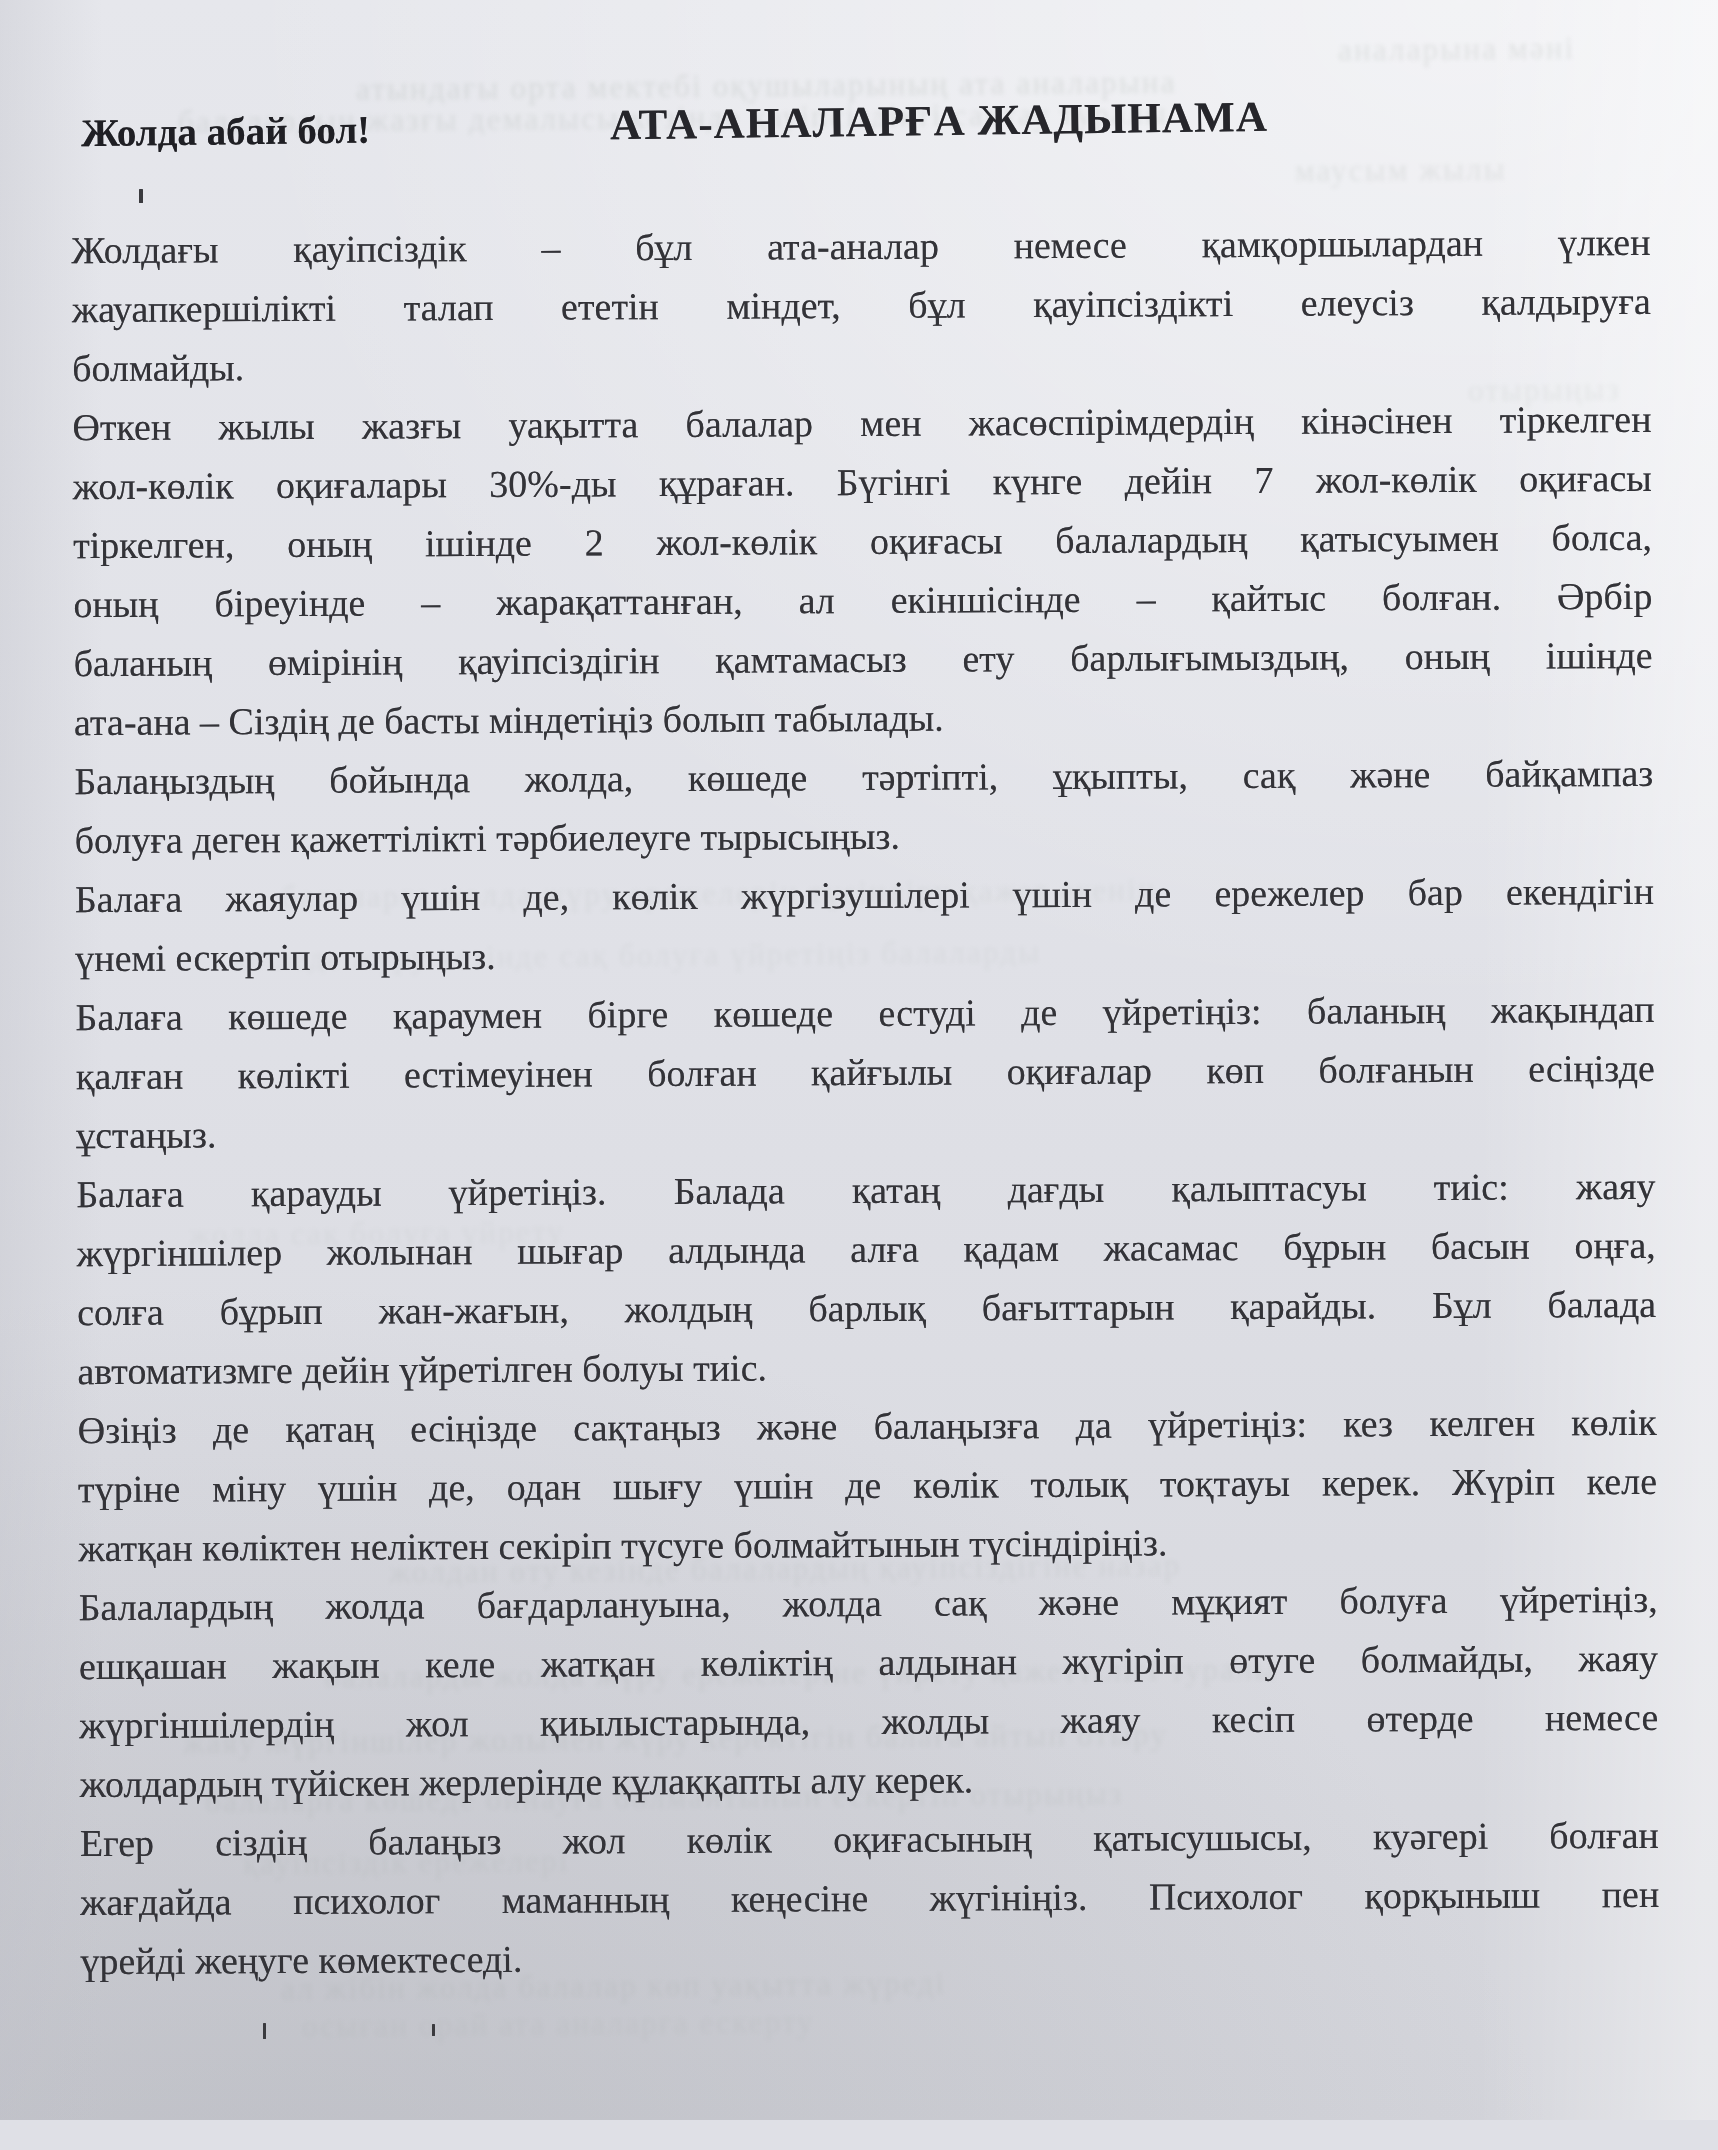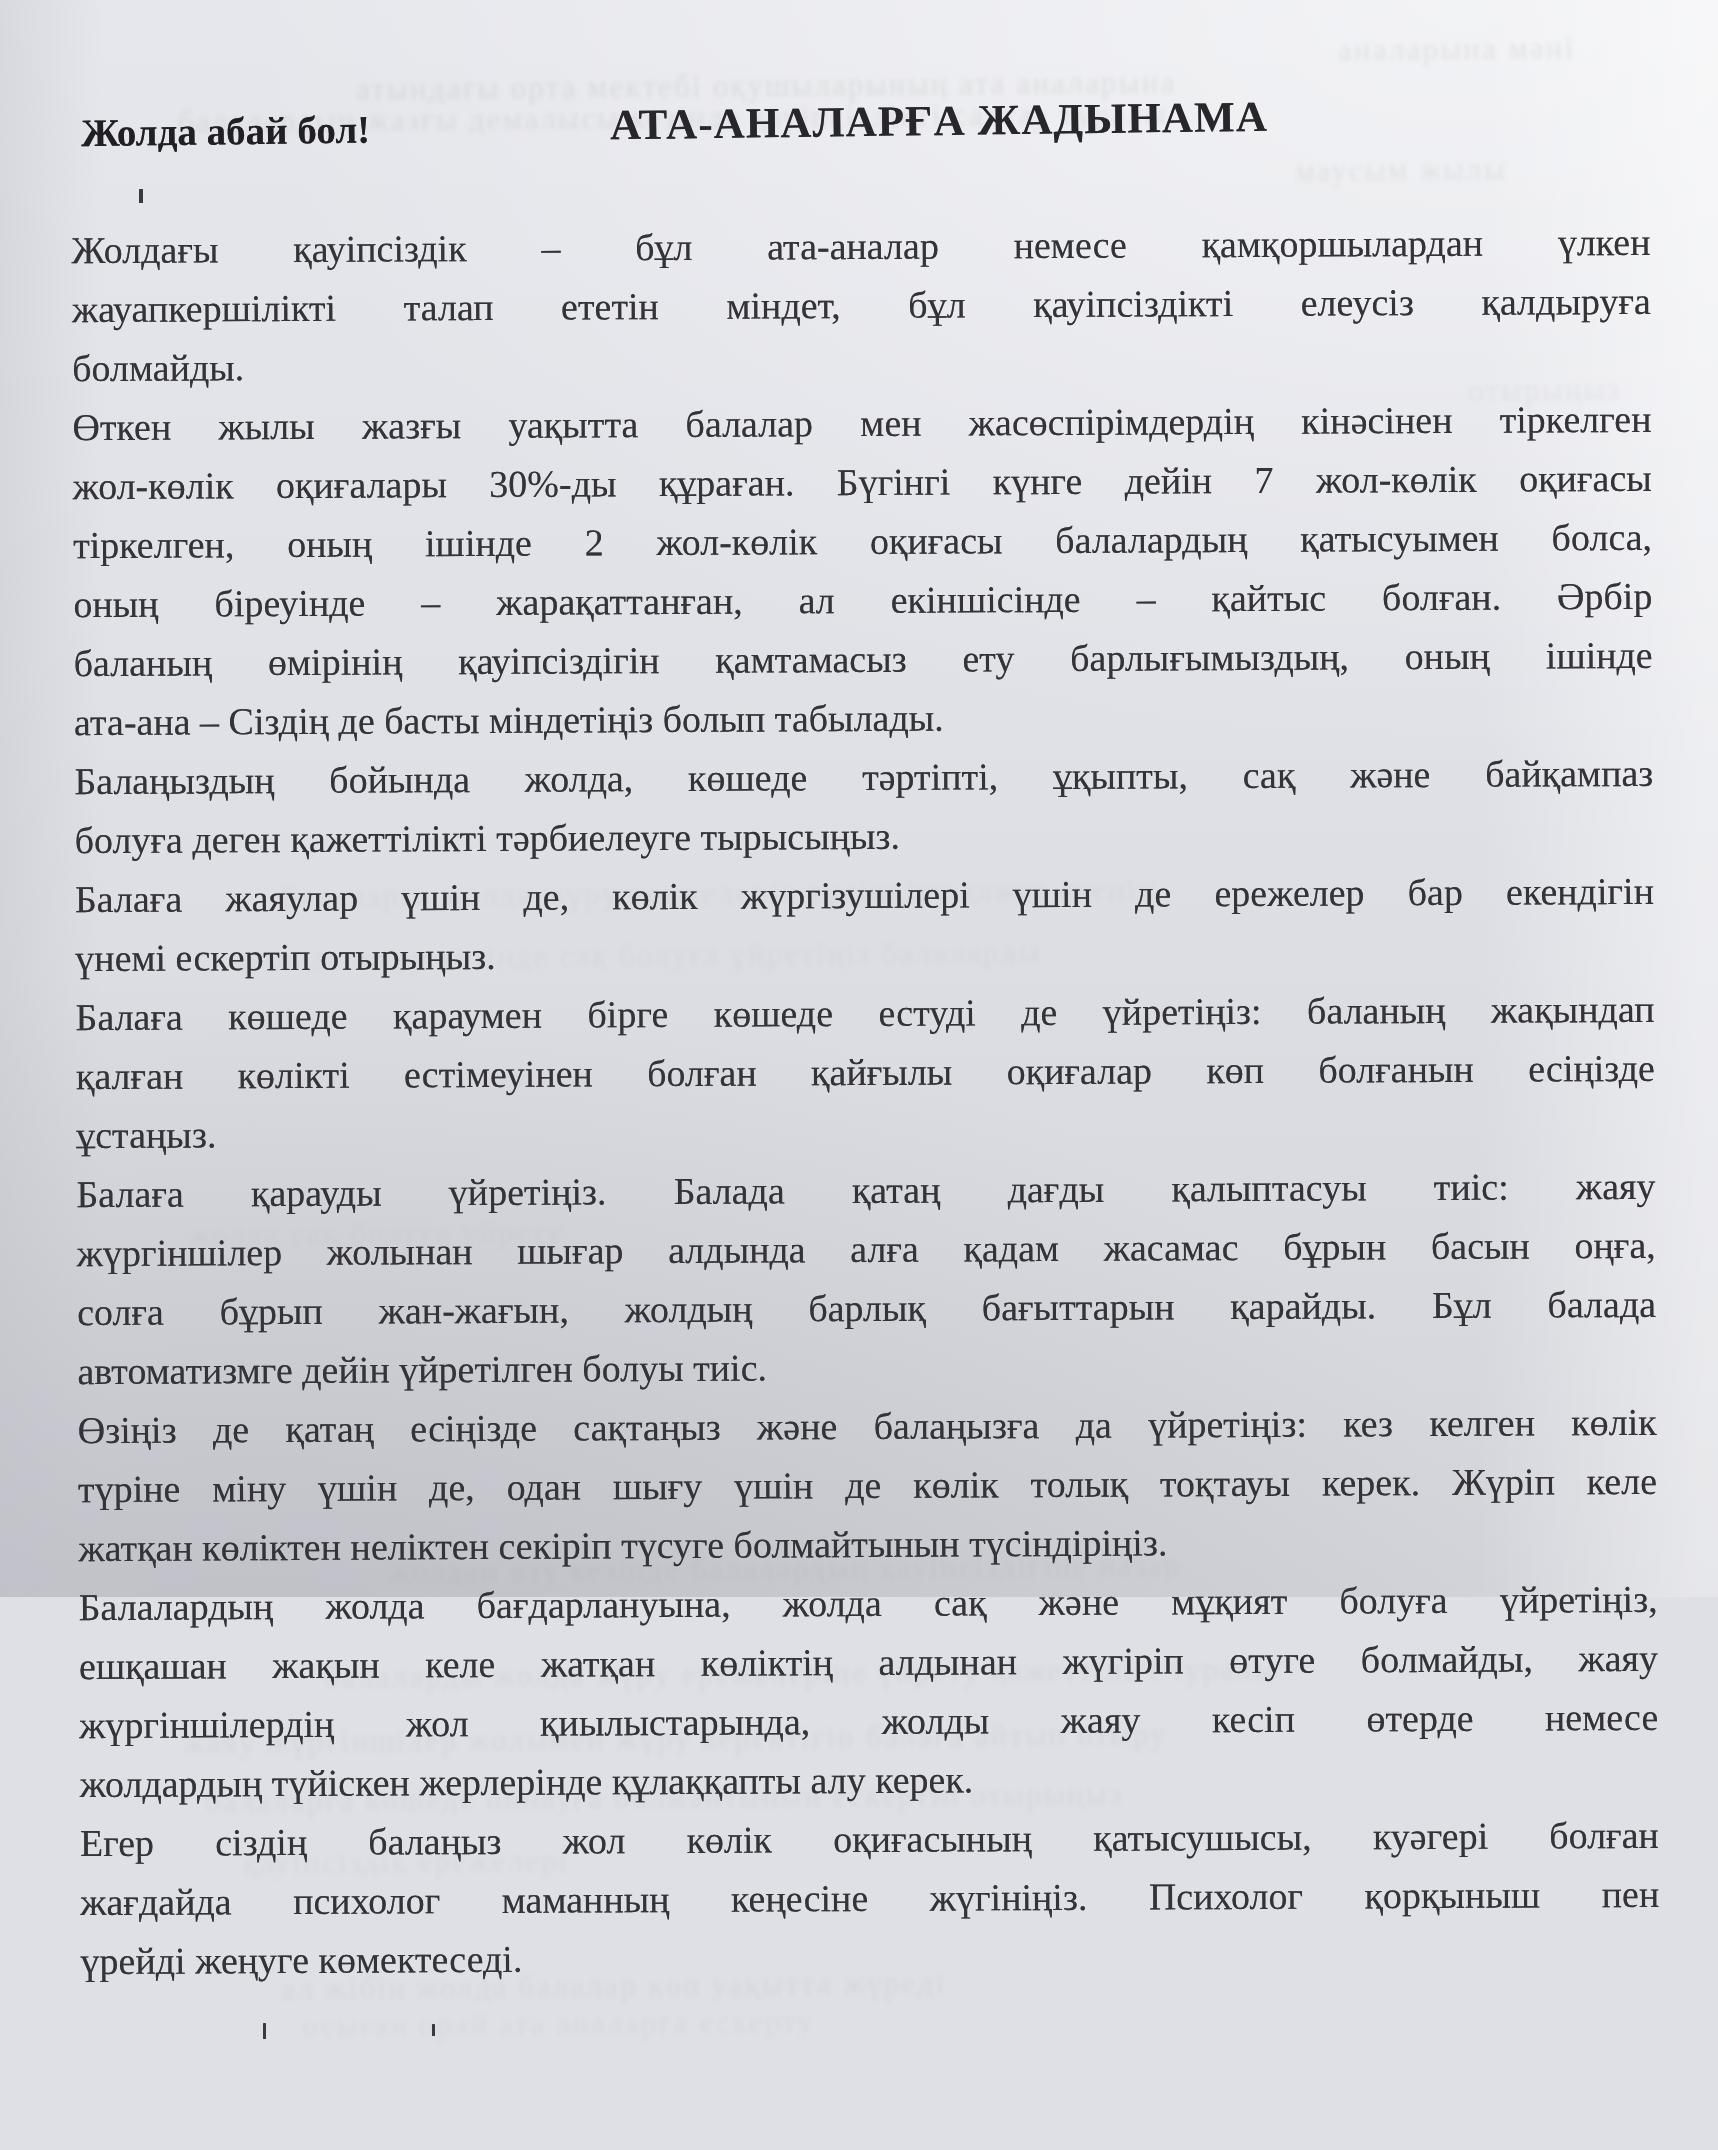--- a/index.html
+++ b/index.html
@@ -4,21 +4,21 @@
 <style>
   html, body { margin: 0; padding: 0; }
   body {
     width: 1719px; height: 2151px;
     overflow: hidden;
     background: #dfe0e6;
     font-family: "Liberation Serif", "DejaVu Serif", serif;
   }
   .page {
     position: relative;
-    width: 1719px; height: 1597px;
+    width: 1719px; height: 2120px;
     background:
       linear-gradient(90deg, rgba(190,191,199,0.35) 0%, rgba(0,0,0,0) 6%, rgba(0,0,0,0) 86%, rgba(255,255,255,0.45) 99%),
       radial-gradient(140% 90% at 15% 110%, rgba(150,152,160,0.38) 0%, rgba(0,0,0,0) 55%),
       radial-gradient(120% 80% at 85% 0%, rgba(255,255,255,0.5) 0%, rgba(0,0,0,0) 60%),
       linear-gradient(180deg, #e6e7ec 0%, #e0e1e7 45%, #d9dae0 78%, #d3d4da 100%);
   }
   .bleed-layer { position: absolute; inset: 0; pointer-events: none; }
   .smudge {
     position: absolute;
     font-family: "Liberation Serif", "DejaVu Serif", serif;

